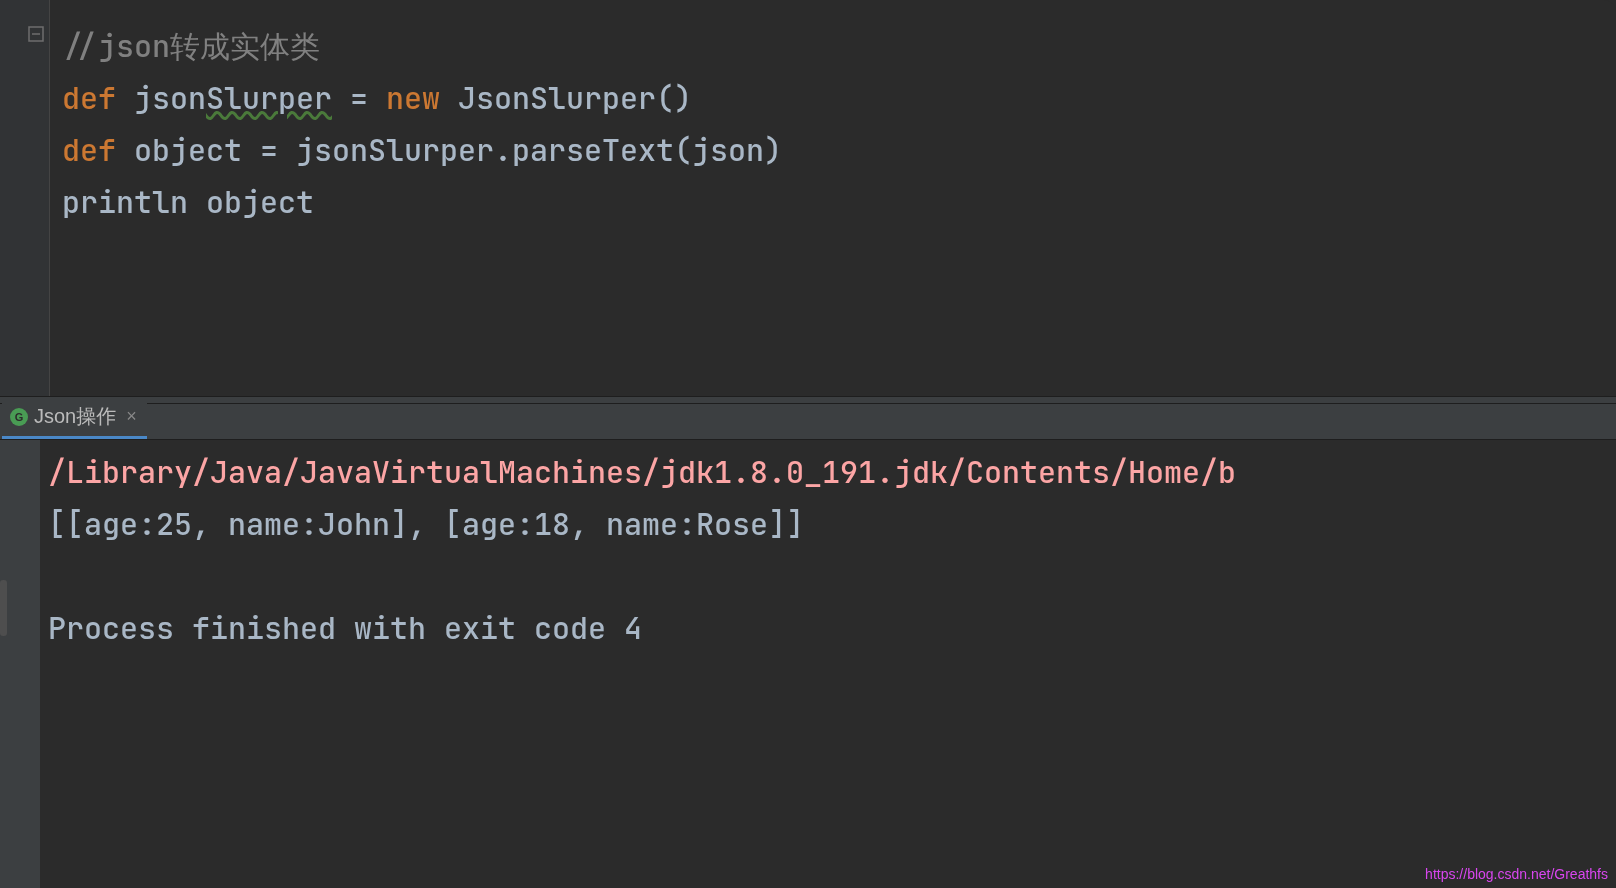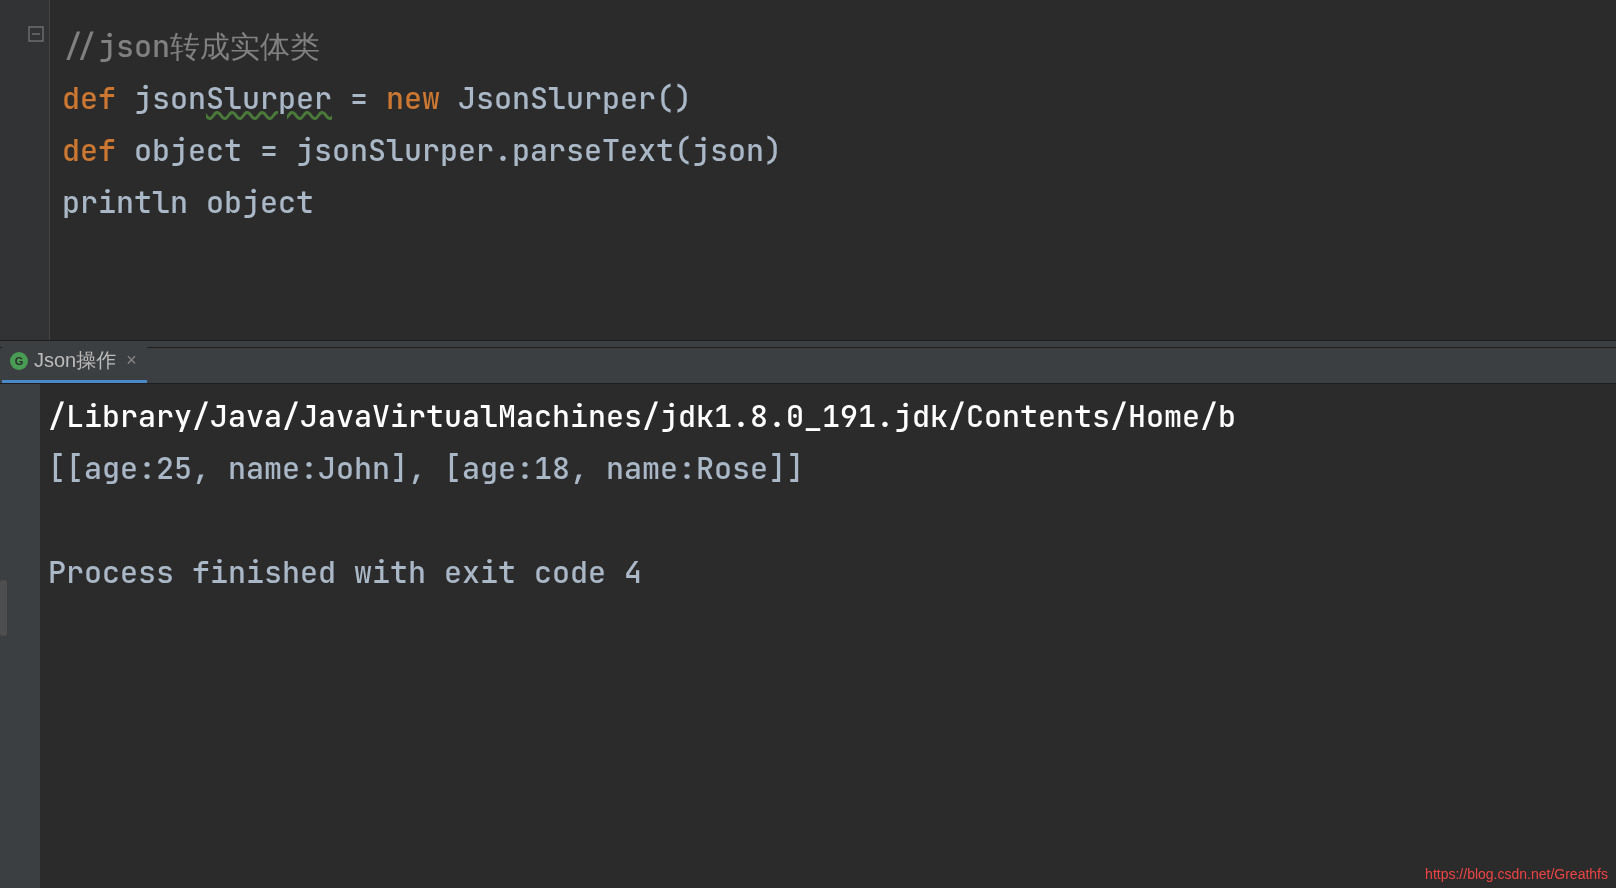--- a/index.html
+++ b/index.html
@@ -8,21 +8,21 @@
       font-family: "JetBrains Mono", "Menlo", "Consolas", monospace;
       color: #a9b7c6;
       width: 1616px;
       height: 888px;
       overflow: hidden;
       display: flex;
       flex-direction: column;
     }
     .editor-area {
       background: #2b2b2b;
-      height: 340px;
+      height: 396px;
       position: relative;
       display: flex;
       border-radius: 12px;
     }
     .gutter {
       width: 50px;
       background: #313335;
       border-right: 1px solid #444;
       flex-shrink: 0;
       position: relative;
@@ -111,35 +111,35 @@
     }
     .console-output {
       padding: 6px 0 0 8px;
       font-size: 30px;
       line-height: 52px;
       white-space: pre;
       color: #a9b7c6;
       overflow: hidden;
       font-weight: 500;
     }
-    .console-path { color: #ffffff; margin-top: 8px; }
+    .console-path { color: #fca5a5; margin-top: 8px; }
     .scroll-thumb {
       position: absolute;
       left: 0;
       top: 580px;
       width: 7px;
       height: 56px;
       background: #4e4e4e;
       border-radius: 3px;
     }
     .watermark {
       position: absolute;
       right: 8px;
       bottom: 6px;
-      color: #ef4444;
+      color: #d946ef;
       font-size: 14px;
       font-family: sans-serif;
     }
   </style>
 </head>
 <body>
 
 <div class="editor-area">
   <div class="gutter">
     <div class="fold-icon">

